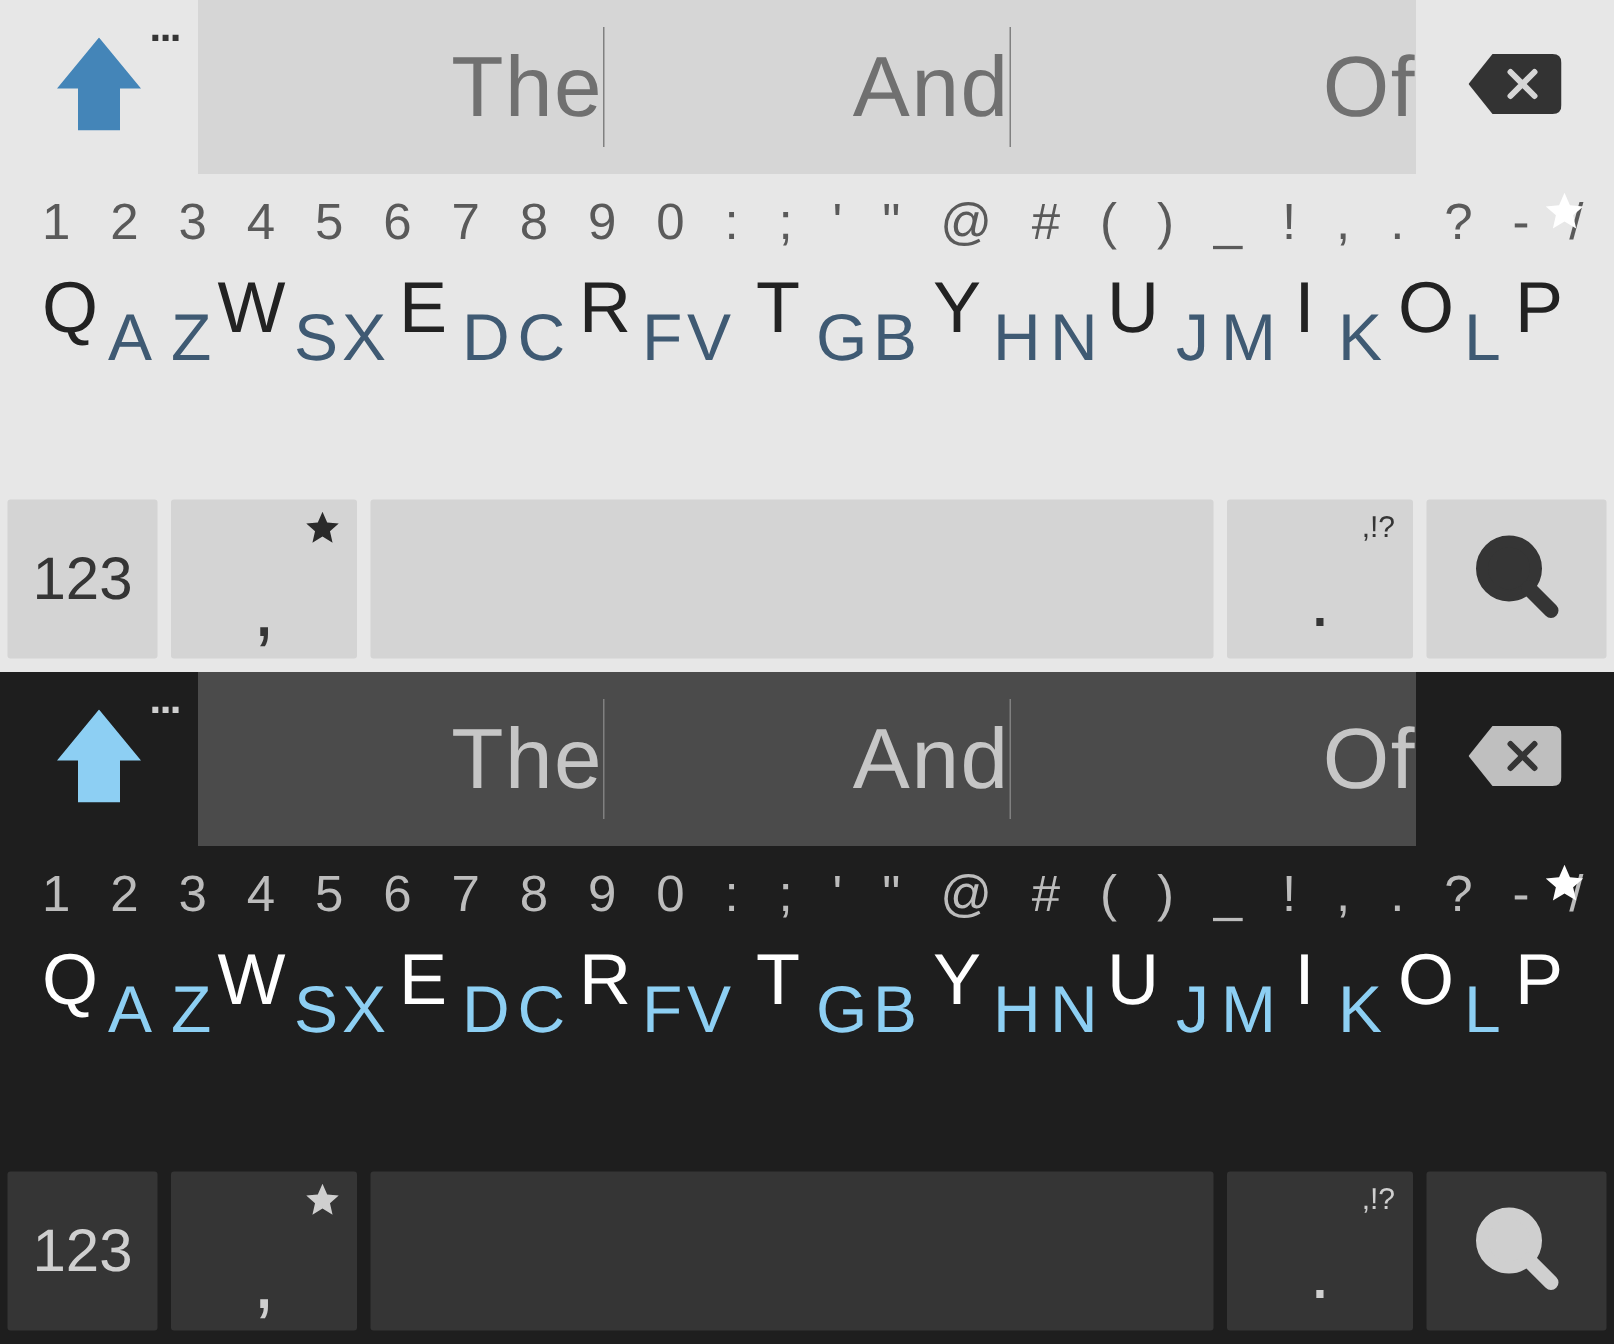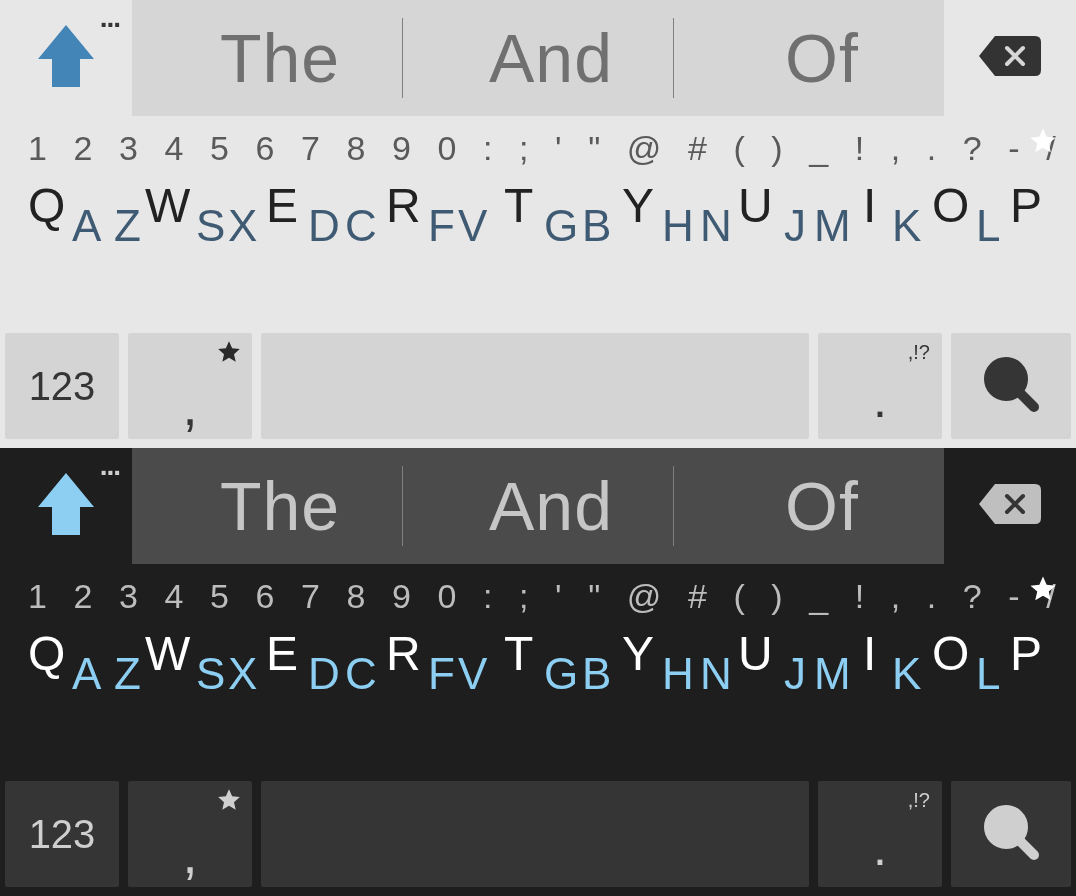--- a/index.html
+++ b/index.html
@@ -51,21 +51,21 @@
   .dark .comma{color:#cfcfcf;}
   .dark .period{color:#cfcfcf;}
   .dark .mag{fill:#cfcfcf;stroke:#cfcfcf;}
 
   
   .suggest{
     position:absolute;left:132px;top:0;width:812px;height:116px;
     display:flex;align-items:center;
   }
   .suggest-item{
-    flex:1;text-align:center;font-size:68px;letter-spacing:1px;
+    flex:1;text-align:right;font-size:57px;letter-spacing:1px;
     cursor:pointer;
     margin-left:26px;
   }
   .sep{width:1px;height:80px;flex:0 0 1px;}
   .shift-bg{
     position:absolute;left:0;top:0;width:132px;height:116px;
     display:flex;align-items:center;justify-content:center;
     cursor:pointer;
   }
   .dots{position:absolute;right:12px;top:4px;font-size:28px;line-height:28px;letter-spacing:-1px;font-weight:600;}
@@ -87,21 +87,21 @@
   
   .bottom{
     position:absolute;left:5px;right:5px;bottom:9px;height:106px;
     display:flex;gap:9px;
   }
   .func-key{
     position:relative;flex:0 0 auto;border-radius:2px;
     display:flex;align-items:center;justify-content:center;
     cursor:pointer;font-weight:400;
   }
-  .k123{width:114px;font-size:40px;}
+  .k123{width:100px;font-size:40px;}
   .k-comma{width:124px;}
   .comma{font-size:54px;line-height:30px;position:relative;top:20px;}
   .super{position:absolute;font-size:22px;}
   .k-comma .super{right:10px;top:6px;}
   .k-period .super{right:12px;top:8px;font-size:20px;letter-spacing:0;}
   .space-key{flex:1;border-radius:2px;cursor:pointer;}
   .k-period{width:124px;}
   .period{font-size:50px;line-height:30px;position:relative;top:14px;}
   .k-search{width:120px;}
 </style>

